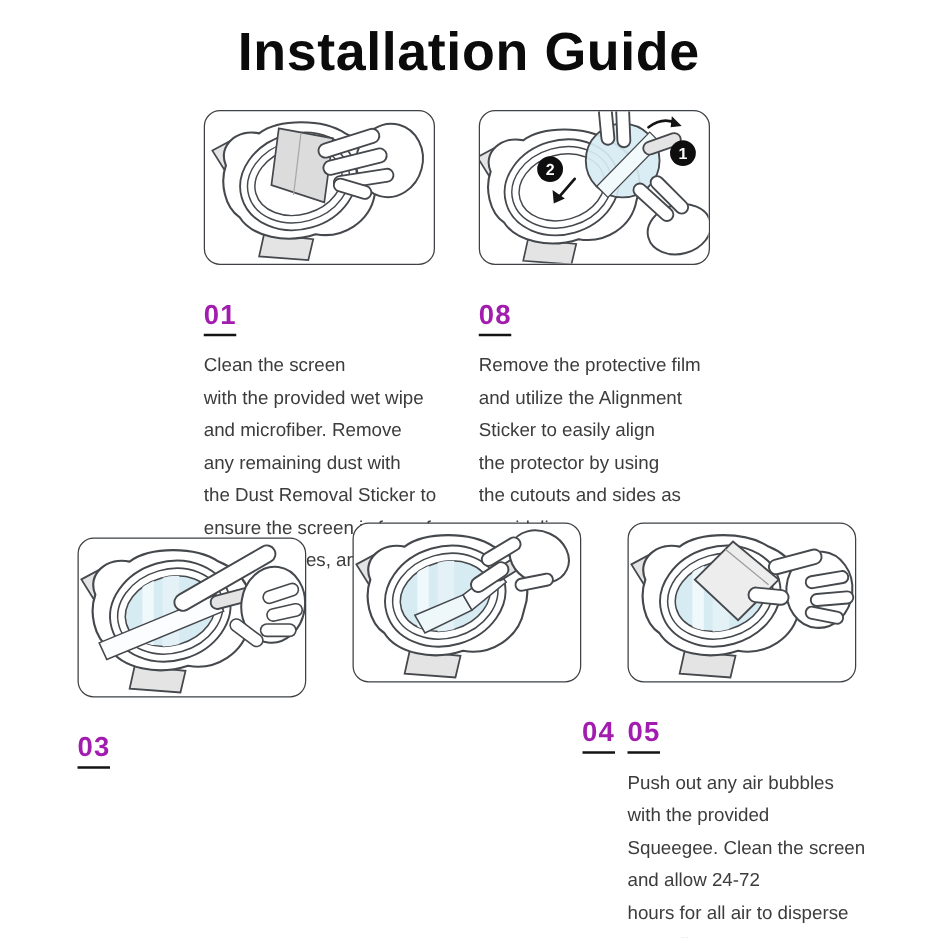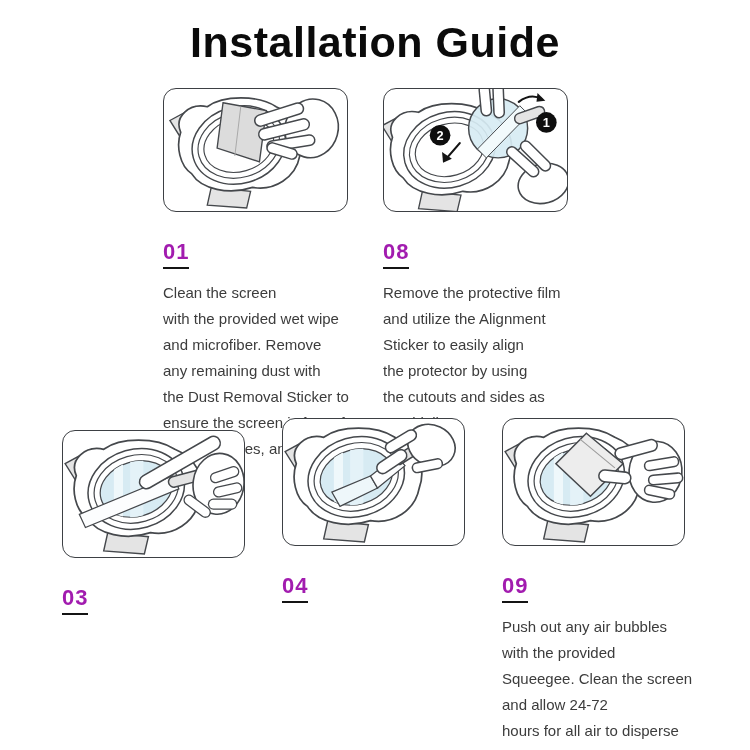--- a/index.html
+++ b/index.html
@@ -4,21 +4,21 @@
 <style>
   html,body{margin:0;padding:0;background:#fff;}
   .page{position:relative;width:750px;height:750px;background:#fff;overflow:hidden;
         font-family:"Liberation Sans",sans-serif;}
   .page-title{position:absolute;top:18px;left:0;width:750px;margin:0;text-align:center;
         font-size:43px;font-weight:700;color:#0b0b0b;letter-spacing:0.5px;}
   .step{position:absolute;}
   .s1{left:163px;top:88px;width:205px;}
   .s2{left:383px;top:88px;width:205px;}
   .s3{left:62px; top:430px;width:210px;}
-  .s4{left:282px;top:418px;width:210px;}
+  .s4{left:282px;top:418px;width:210px;text-align:right;}
   .s5{left:502px;top:418px;width:210px;}
   .illus{background:#fff;border:1.6px solid #3d4044;border-radius:13px;overflow:hidden;}
   .r1{width:183px;height:122px;}
   .r2{width:181px;height:126px;}
   .illus svg{display:block;width:100%;height:100%;}
   .stepnum{display:inline-block;margin-top:27px;font-size:22px;font-weight:700;color:#a21caf;
         letter-spacing:1px;border-bottom:2.5px solid #141414;padding-bottom:2px;}
   .steptext{margin:11px 0 0 0;font-size:15px;line-height:26px;color:#3c3c3c;white-space:pre;}
   
   .fo{stroke:#45484c;stroke-linecap:round;fill:none;}   
@@ -217,21 +217,21 @@
             <line class="fi" x1="176" y1="58" x2="152" y2="60" stroke-width="8"></line>
           <line class="fo" x1="168" y1="74" x2="148" y2="70" stroke-width="11"></line>
             <line class="fi" x1="168" y1="74" x2="148" y2="70" stroke-width="8"></line>
           <line class="fo" x1="150" y1="26" x2="120" y2="34" stroke-width="13"></line>
             <line class="fi" x1="150" y1="26" x2="120" y2="34" stroke-width="10"></line>
           <line class="fo" x1="124" y1="58" x2="104" y2="56" stroke-width="13"></line>
             <line class="fi" x1="124" y1="58" x2="104" y2="56" stroke-width="10"></line>
         </g>
       </svg>
     </div>
-    <div class="stepnum">09</div>
+    <div class="stepnum">05</div>
     <p class="steptext">Push out any air bubbles
 with the provided
 Squeegee. Clean the screen
 and allow 24-72
 hours for all air to disperse
 naturally.</p>
   </section>
 
 </main>
 

